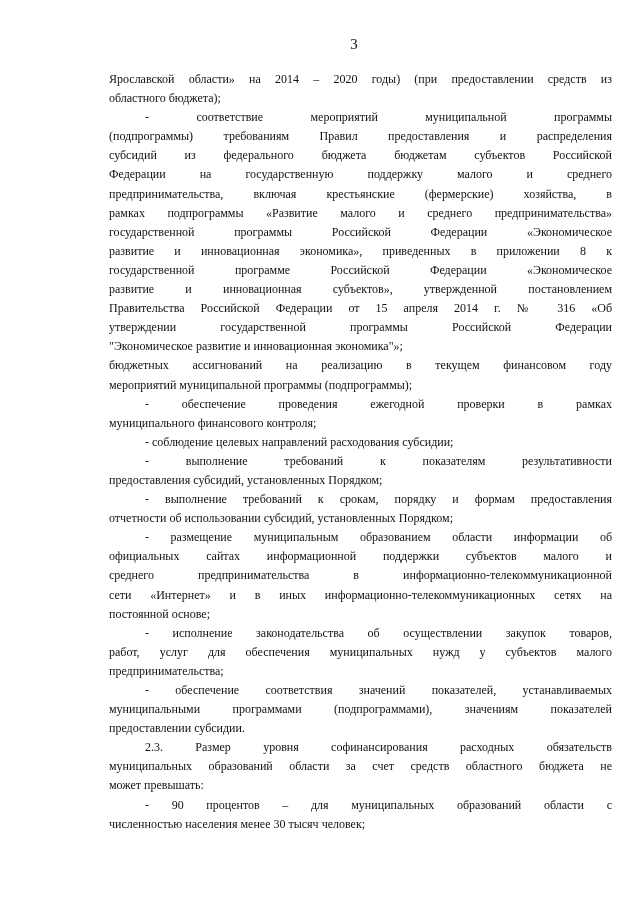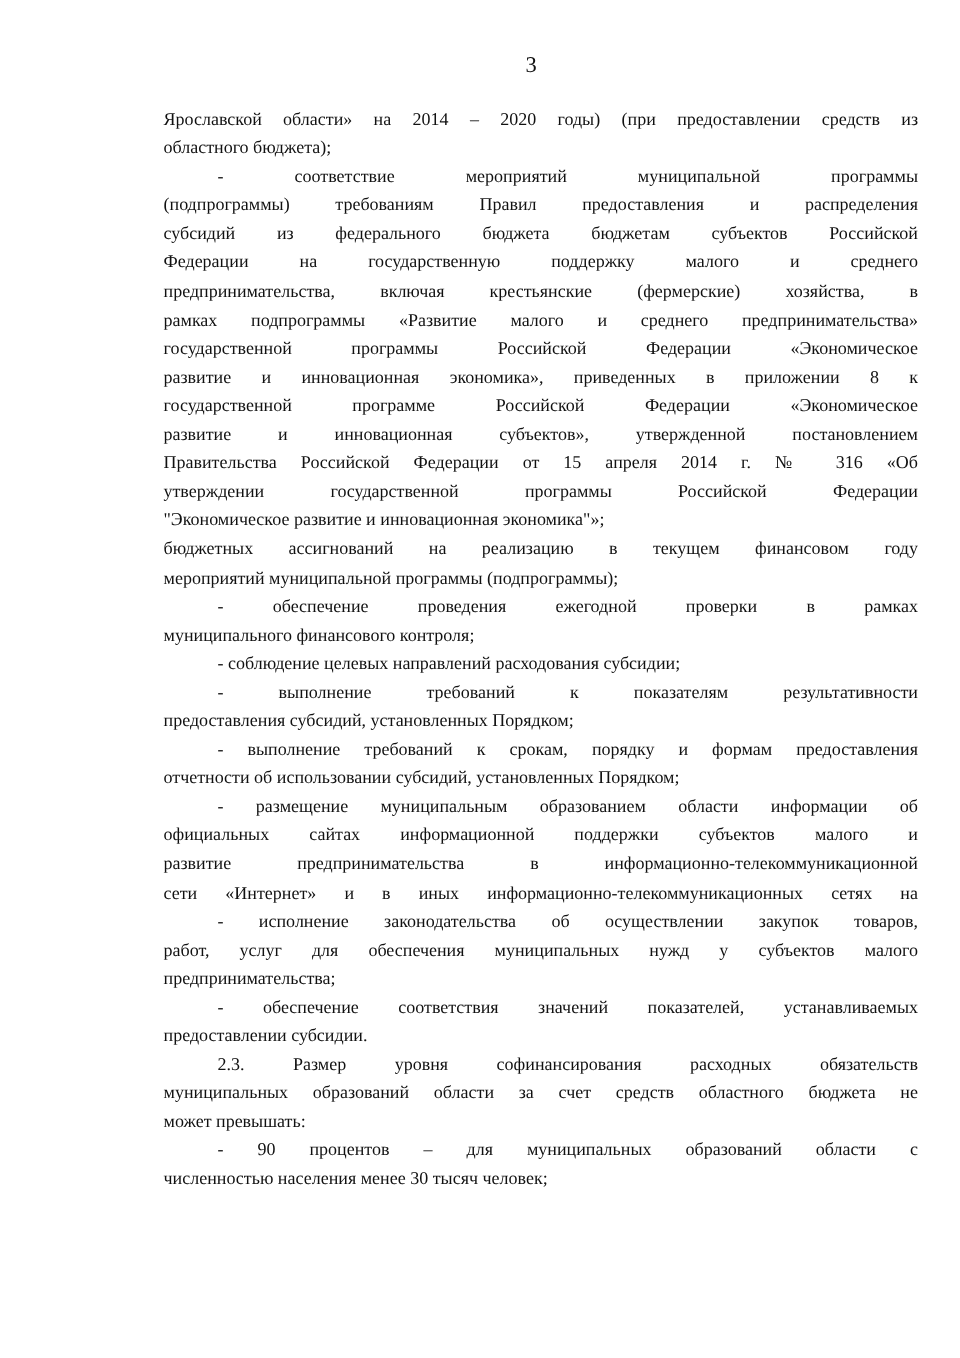--- a/index.html
+++ b/index.html
@@ -45,26 +45,28 @@
       <span class="line last">мероприятий муниципальной программы (подпрограммы);</span>
       <span class="line indent">- обеспечение проведения ежегодной проверки в рамках</span>
       <span class="line last">муниципального финансового контроля;</span>
       <span class="line indent last">- соблюдение целевых направлений расходования субсидии;</span>
       <span class="line indent">- выполнение требований к показателям результативности</span>
       <span class="line last">предоставления субсидий, установленных Порядком;</span>
       <span class="line indent">- выполнение требований к срокам, порядку и формам предоставления</span>
       <span class="line last">отчетности об использовании субсидий, установленных Порядком;</span>
       <span class="line indent">- размещение муниципальным образованием области информации об</span>
       <span class="line">официальных сайтах информационной поддержки субъектов малого и</span>
-      <span class="line">развитие предпринимательства в информационно-телекоммуникационной</span>
+      <span class="line">среднего предпринимательства в информационно-телекоммуникационной</span>
       <span class="line">сети «Интернет» и в иных информационно-телекоммуникационных сетях на</span>
+      <span class="line last">постоянной основе;</span>
       <span class="line indent">- исполнение законодательства об осуществлении закупок товаров,</span>
       <span class="line">работ, услуг для обеспечения муниципальных нужд у субъектов малого</span>
       <span class="line last">предпринимательства;</span>
       <span class="line indent">- обеспечение соответствия значений показателей, устанавливаемых</span>
+      <span class="line">муниципальными программами (подпрограммами), значениям показателей</span>
       <span class="line last">предоставлении субсидии.</span>
       <span class="line indent">2.3. Размер уровня софинансирования расходных обязательств</span>
       <span class="line">муниципальных образований области за счет средств областного бюджета не</span>
       <span class="line last">может превышать:</span>
       <span class="line indent">- 90 процентов – для муниципальных образований области с</span>
       <span class="line last">численностью населения менее 30 тысяч человек;</span>
     </div>
 </div>
 
 </body></html>

